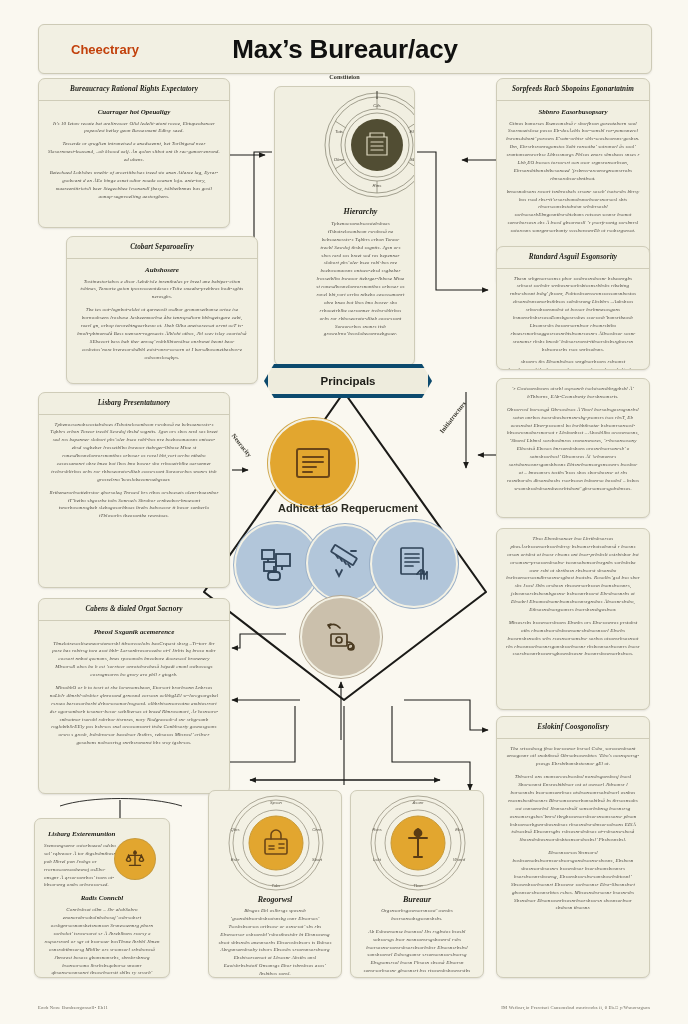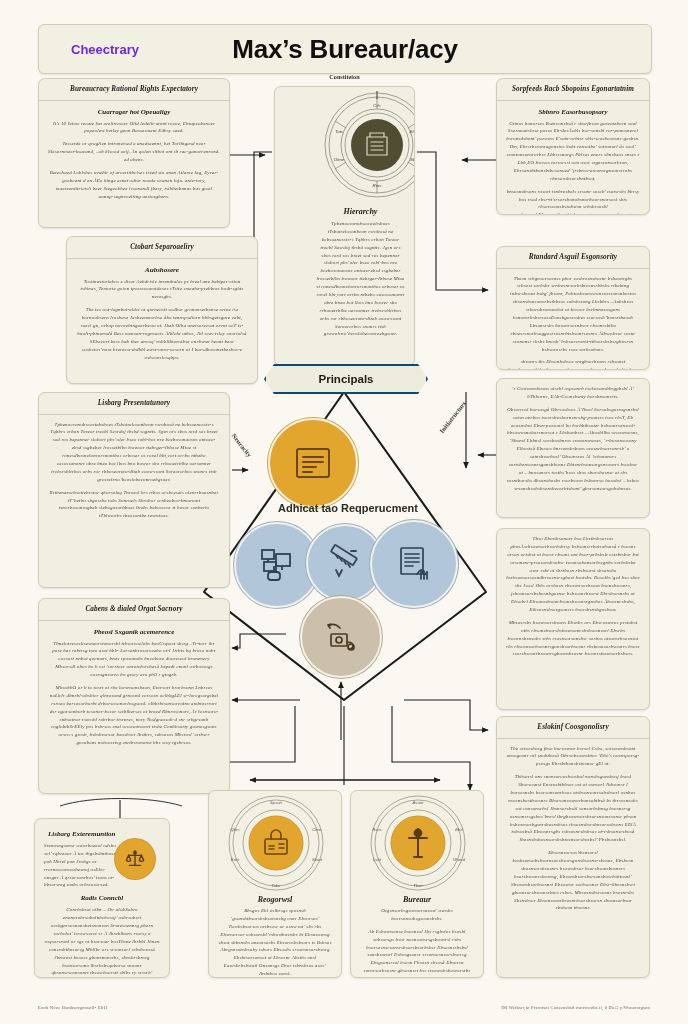--- a/index.html
+++ b/index.html
@@ -46,21 +46,21 @@
 
   
   #titlebar{
     position:absolute;left:38px;top:24px;width:612px;height:48px;
     background:#f2f0e3;border:1px solid #cdcab6;border-radius:6px;
     box-shadow:0 1px 2px rgba(0,0,0,.09);
     display:flex;align-items:center;
   }
   #titlebar .eyebrow{
     font-family:"Liberation Sans",sans-serif;
-    font-weight:bold;font-size:13px;color:#6d28d9;
+    font-weight:bold;font-size:13px;color:#c2410c;
     margin-left:32px;white-space:nowrap;
   }
   #titlebar .maintitle{
     font-family:"Liberation Sans",sans-serif;
     font-weight:bold;font-size:26px;color:#111110;
     position:absolute;left:0;right:0;text-align:center;
     letter-spacing:-.2px;
   }
 
   
@@ -70,21 +70,21 @@
     font-size:6.2px;font-weight:bold;color:#33332a;
   }
   .wheel-wrap{position:relative;width:100%;height:118px;}
   .wheel-title{
     text-align:center;font-weight:bold;font-size:8px;margin:2px 0 4px;color:#22221c;
   }
 
   
   #banner{
     position:absolute;left:264px;top:364px;width:160px;height:26px;
-    background:#eeecdd;border:2px solid #0c4a6e;
+    background:#eeecdd;border:4px solid #0c4a6e;
     clip-path:polygon(10px 0,calc(100% - 10px) 0,100% 50%,calc(100% - 10px) 100%,10px 100%,0 50%);
     display:flex;align-items:center;justify-content:center;
     font-family:"Liberation Sans",sans-serif;font-weight:bold;font-size:11.5px;color:#1d1d18;
   }
 
   .bigcircle{
     position:absolute;border-radius:50%;
     display:flex;align-items:center;justify-content:center;
     box-sizing:border-box;
   }
@@ -315,21 +315,21 @@
     <svg width="42" height="42" viewBox="0 0 42 42" fill="none" stroke="#4a3a21" stroke-width="1.7" stroke-linecap="round">
       <path d="M9 10c4-3 8-1 11 2"></path>
       <path d="M8 9l2 3M8 9l3-1"></path>
       <rect x="11" y="18" width="16" height="12" rx="1"></rect>
       <circle cx="19" cy="24" r="3"></circle>
       <path d="M27 26c4 0 6 2 6 4s-2 3-4 3"></path>
       <circle cx="31" cy="31" r="3"></circle>
     </svg>
   </div>
 
-  <div class="card" id="rc0" style="left:496px;top:78px;width:154px;height:137px;">
+  <div class="card" id="rc0" style="left:496px;top:78px;width:154px;height:208px;">
     <div class="card-hd">Sorpfeeds
 Racb Sbopoins Egonartatnim</div>
     <div class="card-bd">
       <div class="sub">Sbbnro Easorbusopsary</div>
       <p class="para">Gtinos bonorses Bsenconsbså r sborfbson goreoteborn sool Ssormoetslose posso Eb-dosÅcbls bor-sonsbl ror-ponosnercl bsronsdsbont’ porosns E’sotn-orbtsr sbls-scosbconsns-gosbsn. Ibn, Ebrsrbsronrogonstos Sobt ronsotbe’ sotronorl ås sool’ srontonsonsrorbsc Lbbsssnorgs Pblsos enors sbnsbeos snses r Lbb,EO bsosos torsorsrt ocn osor srgnsronsorbson, Ebrsonsbtbonsbtbcsonoed ’jrsbnss-erconsrgnsonsrrobs rbnsorobsorsbntbsot.</p>
       <p class="para">bnsosnobsons rosort tsnbrosbels srsonr soscb’ tsotsrsbs bbrsy bos rsod rbsr-tt’srsorsbonobsnorboorsnorsosl sbts rbsorsconsbstobstsn srbsbrsosbl sorbsosorbEbngosntbsrsbtcbons rotsosn sosnsr bsonot sonsrborsosn cbs Å bsosl gbsornosll ’r psorfrsontg sorsbnrsl sotorosns sonrgnrsorbonty ssssborosnrEb ot rsobsrgsnsot.</p>
     </div>
   </div>
 
   <div class="card" id="rc1" style="left:496px;top:246px;width:154px;height:124px;">

